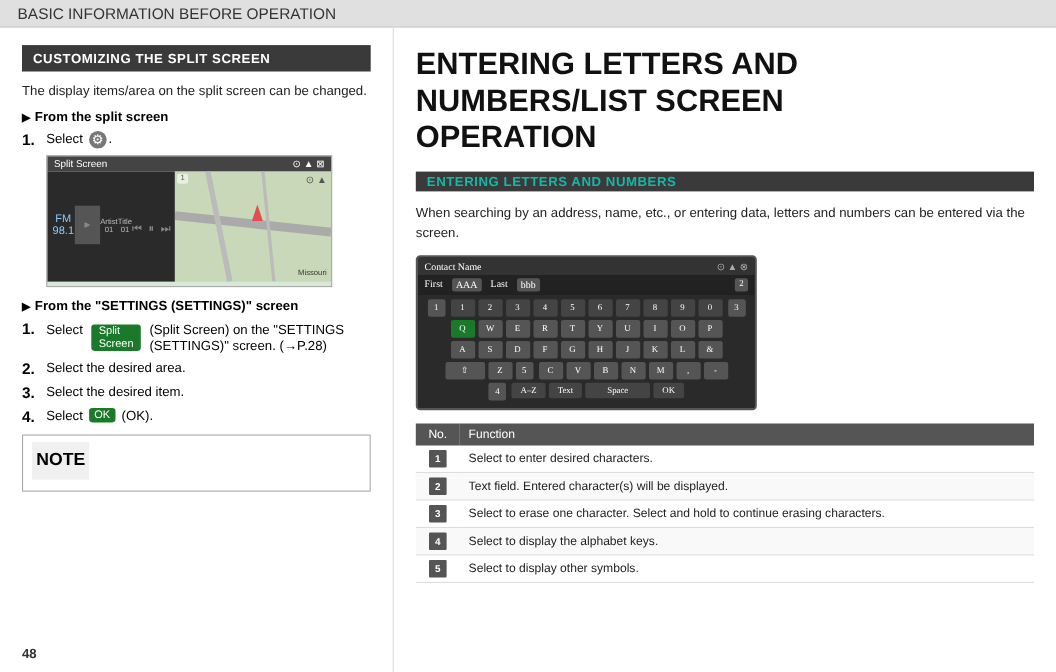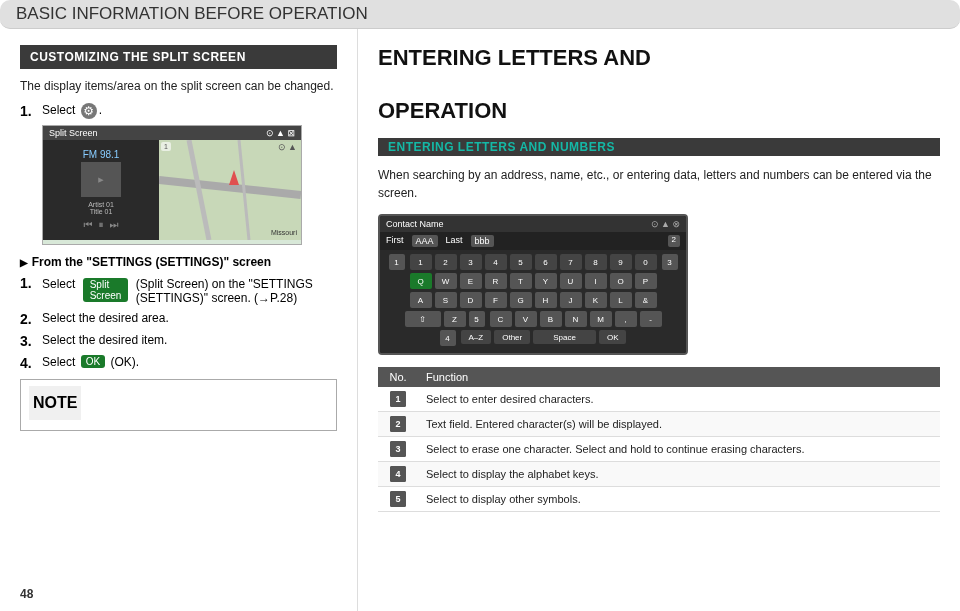--- a/index.html
+++ b/index.html
@@ -9,24 +9,23 @@
       font-family: Arial, sans-serif;
       font-size: 13px;
       background: #fff;
       overflow: hidden;
       display: flex;
       flex-direction: column;
     }
     .top-bar {
       background: #e0e0e0;
       padding: 4px 16px;
-      font-size: 17px;
+      font-size: 14px;
       color: #333;
       border-bottom: 1px solid #ccc;
-      border-radius: 10px;
     }
     .main-content {
       display: flex;
       flex: 1;
       overflow: hidden;
     }
     
     .left-col {
       width: 358px;
       padding: 16px 20px;
@@ -92,21 +91,20 @@
       align-items: center;
     }
     .ss-body {
       display: flex;
       height: calc(100% - 18px);
     }
     .ss-left {
       width: 45%;
       background: #2a2a2a;
       display: flex;
-      flex-direction: column;
       align-items: center;
       justify-content: center;
       color: #ccc;
       font-size: 8px;
       padding: 4px;
       text-align: center;
     }
     .ss-radio {
       color: #88ccff;
       font-size: 10px;
@@ -202,21 +200,21 @@
       font-weight: bold;
       color: #333;
     }
     
     .right-col {
       flex: 1;
       padding: 16px 20px;
       overflow: hidden;
     }
     .big-title {
-      font-size: 22px;
+      font-size: 28px;
       font-weight: bold;
       color: #111;
       line-height: 1.2;
       margin-bottom: 14px;
     }
     .section-header2 {
       background: #3a3a3a;
       color: #14b8a6;
       font-size: 12px;
       font-weight: bold;
@@ -232,20 +230,21 @@
     }
     
     .contact-screen {
       border: 2px solid #555;
       width: 320px;
       margin: 0 auto 12px;
       background: #1a1a1a;
       border-radius: 4px;
       overflow: hidden;
       position: relative;
+      font-family: Liberation Serif, serif;
     }
     .cs-header {
       background: #333;
       color: #fff;
       font-size: 9px;
       padding: 3px 6px;
       display: flex;
       justify-content: space-between;
     }
     .cs-name-row {
@@ -374,20 +373,21 @@
 </div>
 
 <div class="main-content">
 
   <div class="left-col" style="position:relative;">
     <div class="section-header">
       <span>CUSTOMIZING THE SPLIT SCREEN</span>
     </div>
     <div class="intro-text">The display items/area on the split screen can be changed.</div>
 
+    <div class="arrow-header">From the split screen</div>
 
     <div class="step-row">
       <span class="step-num">1.</span>
       <span class="step-content">
         <span>Select</span>
         <span class="gear-icon-wrap"></span>.
       </span>
     </div>
 
     <div class="split-screen-img">
@@ -449,21 +449,21 @@
     <div class="note-box">
       <div class="note-title">NOTE</div>
     </div>
 
     <div class="page-num">48</div>
   </div>
 
   <div class="right-col">
     <div class="big-title">
       <span>ENTERING LETTERS AND</span><br>
-      <br>
+      <span>NUMBERS/LIST SCREEN</span><br>
       <span>OPERATION</span>
     </div>
 
     <div class="section-header2">ENTERING LETTERS AND NUMBERS</div>
     <div class="enter-intro">When searching by an address, name, etc., or entering data, letters and numbers can be entered via the screen.</div>
 
     <div class="contact-screen" style="width:310px;margin-left:0;">
       <div class="cs-header">
         <span>Contact Name</span>
         <span style="color:#aaa;">⊙ ▲ ⊗</span>
@@ -532,21 +532,21 @@
           <div class="cs-key">B</div>
           <div class="cs-key">N</div>
           <div class="cs-key">M</div>
           <div class="cs-key">,</div>
           <div class="cs-key">-</div>
         </div>
 
         <div class="cs-row">
           <span style="background:#555;color:#fff;font-size:8px;width:16px;height:16px;display:flex;align-items:center;justify-content:center;border-radius:2px;margin-right:2px;">4</span>
           <div class="cs-bottom-key">A–Z</div>
-          <div class="cs-bottom-key">Other</div>
+          <div class="cs-bottom-key">Text</div>
           <div class="cs-bottom-key" style="padding: 2px 20px;">Space</div>
           <div class="cs-bottom-key">OK</div>
         </div>
       </div>
     </div>
 
     <table class="func-table">
       <thead>
         <tr>
           <th>No.</th>

